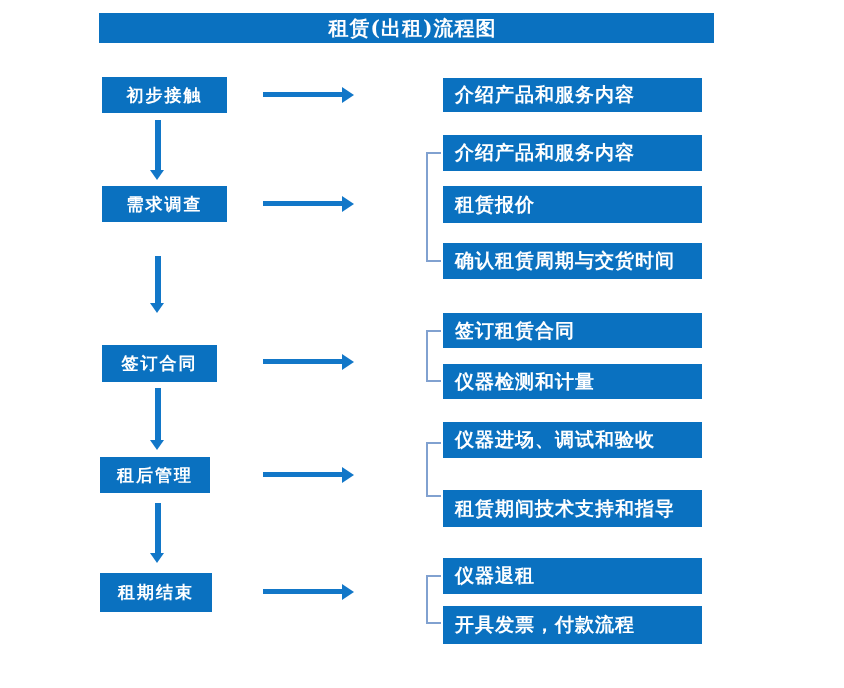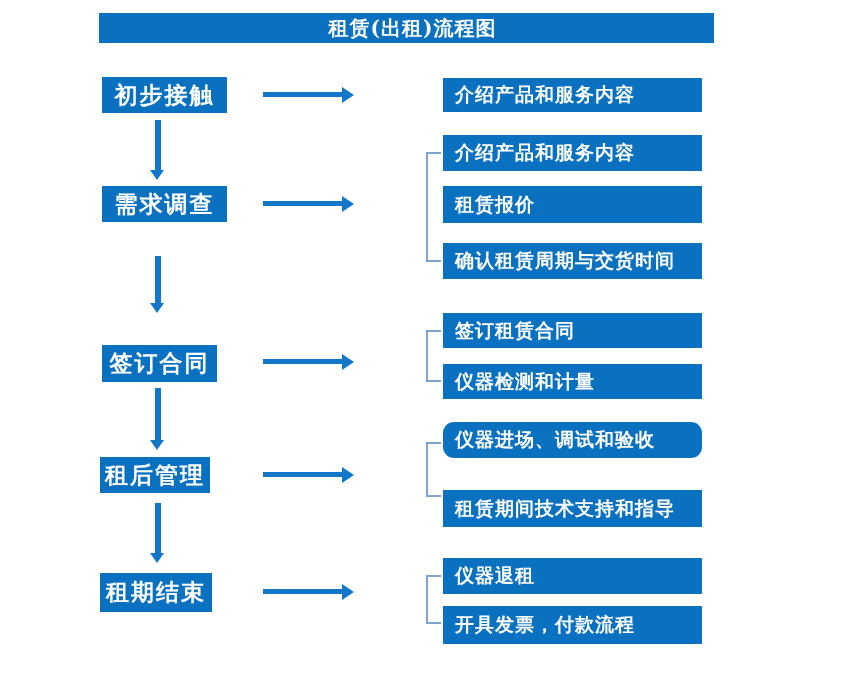--- a/index.html
+++ b/index.html
@@ -23,21 +23,21 @@
     display:flex;align-items:center;justify-content:center;
     font-size:20px;font-weight:bold;
     letter-spacing:1px;
     padding-left:12px;
   }
   .lbox{
     position:absolute;
     background:var(--box-blue);
     color:var(--text-white);
     display:flex;align-items:center;justify-content:center;
-    font-size:23px;font-weight:bold;
+    font-size:17px;font-weight:bold;
     letter-spacing:2px;
     white-space:nowrap;
     text-align:center;
   }
   .rbox{
     position:absolute;
     left:443px;width:259px;
     background:var(--box-blue);
     color:var(--text-white);
     display:flex;align-items:center;
@@ -136,19 +136,19 @@
 
   <div class="rbox" style="top:78px;height:34px;">介绍产品和服务内容</div>
 
   <div class="rbox" style="top:135px;height:36px;">介绍产品和服务内容</div>
   <div class="rbox" style="top:186px;height:37px;">租赁报价</div>
   <div class="rbox" style="top:243px;height:36px;">确认租赁周期与交货时间</div>
 
   <div class="rbox" style="top:313px;height:35px;">签订租赁合同</div>
   <div class="rbox" style="top:364px;height:35px;">仪器检测和计量</div>
 
-  <div class="rbox" style="top:422px;height:36px;border-radius:11px;">仪器进场、调试和验收</div>
+  <div class="rbox" style="top:422px;height:36px;">仪器进场、调试和验收</div>
   <div class="rbox" style="top:490px;height:37px;">租赁期间技术支持和指导</div>
 
   <div class="rbox" style="top:558px;height:36px;">仪器退租</div>
   <div class="rbox" style="top:606px;height:38px;">开具发票，付款流程</div>
 
 </div>
 
 </body></html>

